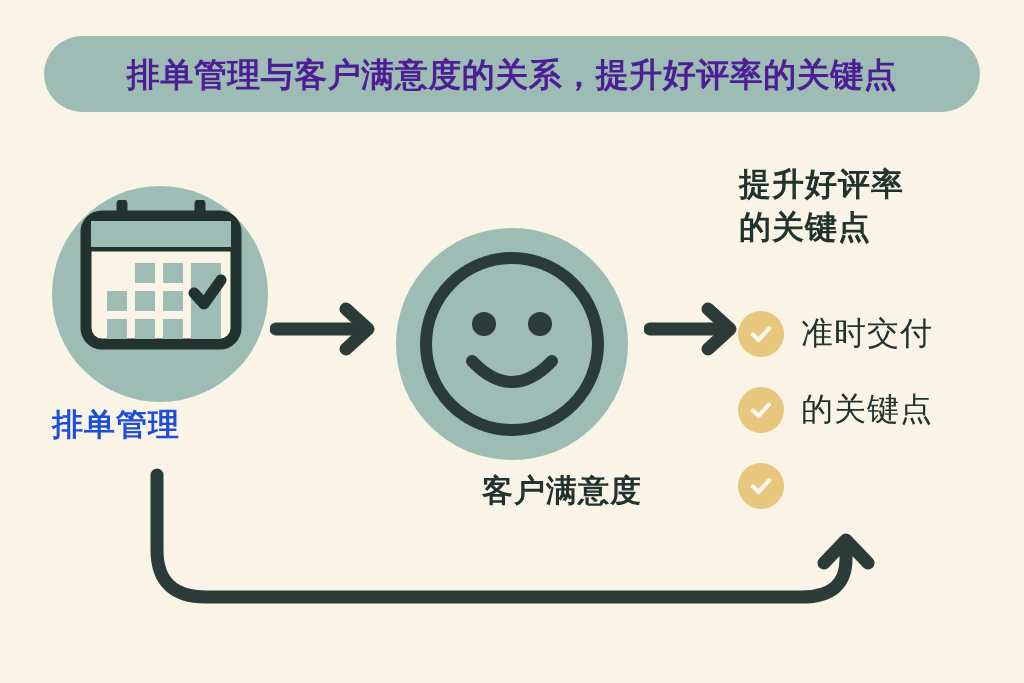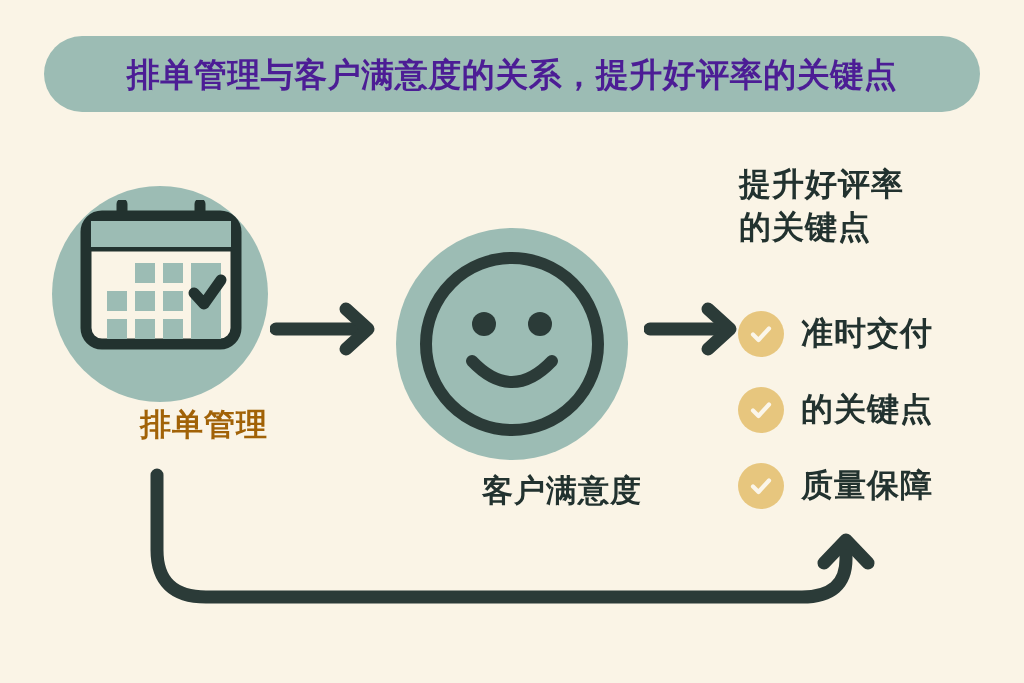--- a/index.html
+++ b/index.html
@@ -53,22 +53,22 @@
     left: 78px;
     top: 200px;
     width: 166px;
     height: 156px;
   }
   .label-calendar {
     position: absolute;
     left: 52px;
     top: 404px;
     width: 216px;
-    text-align: right;
-    color: #a16207;
+    text-align: left;
+    color: #1d4ed8;
     font-size: 31px;
     font-weight: bold;
     letter-spacing: 1px;
   }
 
   
   .node-smiley-circle {
     position: absolute;
     left: 396px;
     top: 228px;
@@ -131,21 +131,21 @@
     background: #e7c67e;
     display: flex;
     align-items: center;
     justify-content: center;
   }
   .bullet-badge svg { display: block; }
   .bullet-label {
     margin-left: 17px;
     color: #22322f;
     font-size: 32px;
-    font-weight: bold;
+    font-weight: normal;
     letter-spacing: 1px;
     white-space: nowrap;
   }
 </style>
 </head>
 <body>
 
 <div class="canvas">
 
   <div class="title-pill">
@@ -225,18 +225,17 @@
       </div>
       <div class="bullet-label">的关键点</div>
     </div>
 
     <div class="bullet-row">
       <div class="bullet-badge">
         <svg width="28" height="28" viewBox="0 0 28 28">
           <path d="M6 14.5 L11.5 20 L22 8.5" fill="none" stroke="#fbf6ea" stroke-width="4.2" stroke-linecap="round" stroke-linejoin="round"></path>
         </svg>
       </div>
-      <div class="bullet-label">质量保障</div>
     </div>
 
   </div>
 
 </div>
 
 </body></html>

